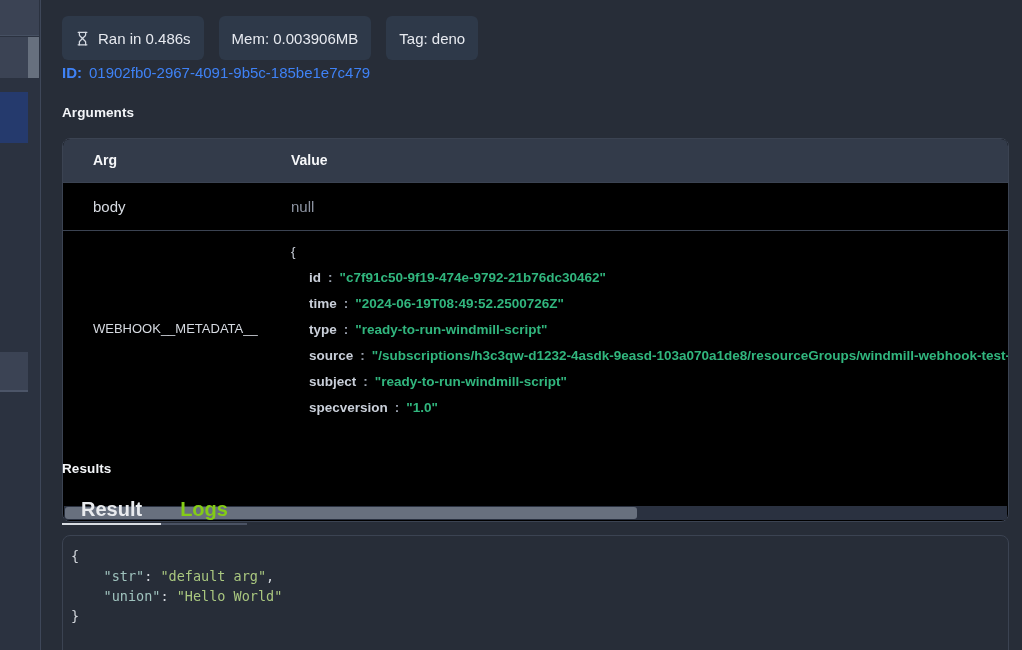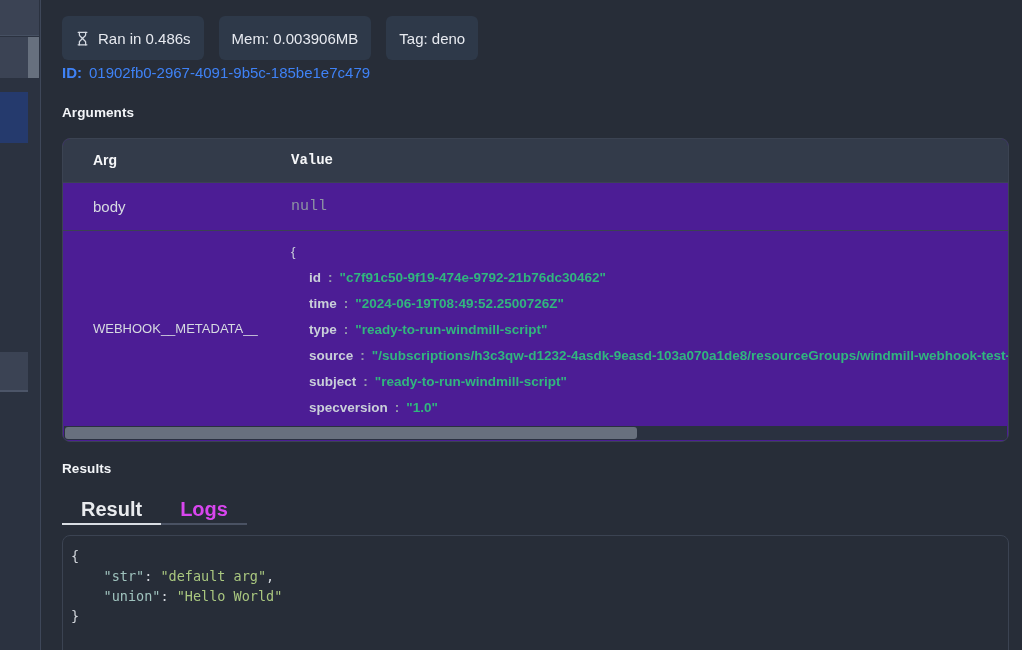--- a/index.html
+++ b/index.html
@@ -31,26 +31,26 @@
   
   .id-line { position:absolute; left:62px; top:64px; font-size:15px; color:#3f82f6; }
   .id-line .id-label { font-weight:700; margin-right:7px; }
 
   
   .section-title { position:absolute; left:62px; font-size:13.5px; font-weight:700; color:#f3f5f8; letter-spacing:.1px; }
   .args-title   { top:105px; }
   .results-title{ top:461px; }
 
   
-  .args-table { position:absolute; left:62px; top:138px; width:947px; height:304px;
-                border:1px solid #3b4352; border-radius:8px; background:#4c1d95; overflow:hidden; }
+  .args-table { position:absolute; left:62px; top:138px; width:947px; height:384px;
+                border:1px solid #3b4352; border-radius:8px; background:#000000; overflow:hidden; }
   .thead { height:44px; background:#333b4a; display:flex; border-bottom:1px solid #3b4352; }
   .th { line-height:43px; font-weight:700; font-size:14px; color:#f6f7f9; }
   .col-arg { width:228px; padding-left:30px; flex:0 0 auto; }
-  .col-val { flex:1 1 auto; min-width:0;font-family:Liberation Mono, monospace; }
+  .col-val { flex:1 1 auto; min-width:0; }
   .trow { display:flex; border-bottom:1px solid #3b4352; }
   .row-simple { height:48px; }
   .row-simple .cell { line-height:47px; font-size:15px; }
   .cell-arg { color:#d6dae1; }
   .cell-null { color:#8e95a3; }
   .row-object { height:194px; border-bottom:none; }
   .row-object .cell-arg { display:flex; align-items:center; font-size:13px; }
   .obj-cell { flex:1 1 auto; min-width:0; padding-top:8px; font-size:13.5px;
               white-space:nowrap; overflow:hidden; }
   .obj-line { height:26px; line-height:26px; }
@@ -63,21 +63,21 @@
   
   .hscroll { position:absolute; left:1px; right:1px; bottom:1px; height:14px; background:#2a3140; }
   .hthumb { position:absolute; left:1px; top:1px; width:572px; height:12px;
             background:#68707e; border-radius:3px; }
 
   
   .tabs { position:absolute; left:62px; top:495px; display:flex; }
   .tab { height:30px; line-height:28px; padding:0 19px; font-size:20px;
          border-bottom:2px solid transparent; cursor:pointer;font-weight:bold; }
   .tab.active   { color:#e9ebee; border-bottom-color:#d9dde3; }
-  .tab.inactive { color:#d946ef; border-bottom-color:#4a5263; }
+  .tab.inactive { color:#84cc16; border-bottom-color:#4a5263; }
 
   
   .code-block { position:absolute; left:62px; top:535px; width:947px; height:130px;
                 border:1px solid #3b4352; border-radius:8px; background:#272d38;
                 padding:10px 8px; overflow:hidden;
                 font-family:"DejaVu Sans Mono", monospace; font-size:13.5px; line-height:20px; }
   .code-line { white-space:pre; }
   .tok-punct { color:#d3d7dd; }
   .tok-key   { color:#9fc3be; }
   .tok-str   { color:#a9c77f; }

